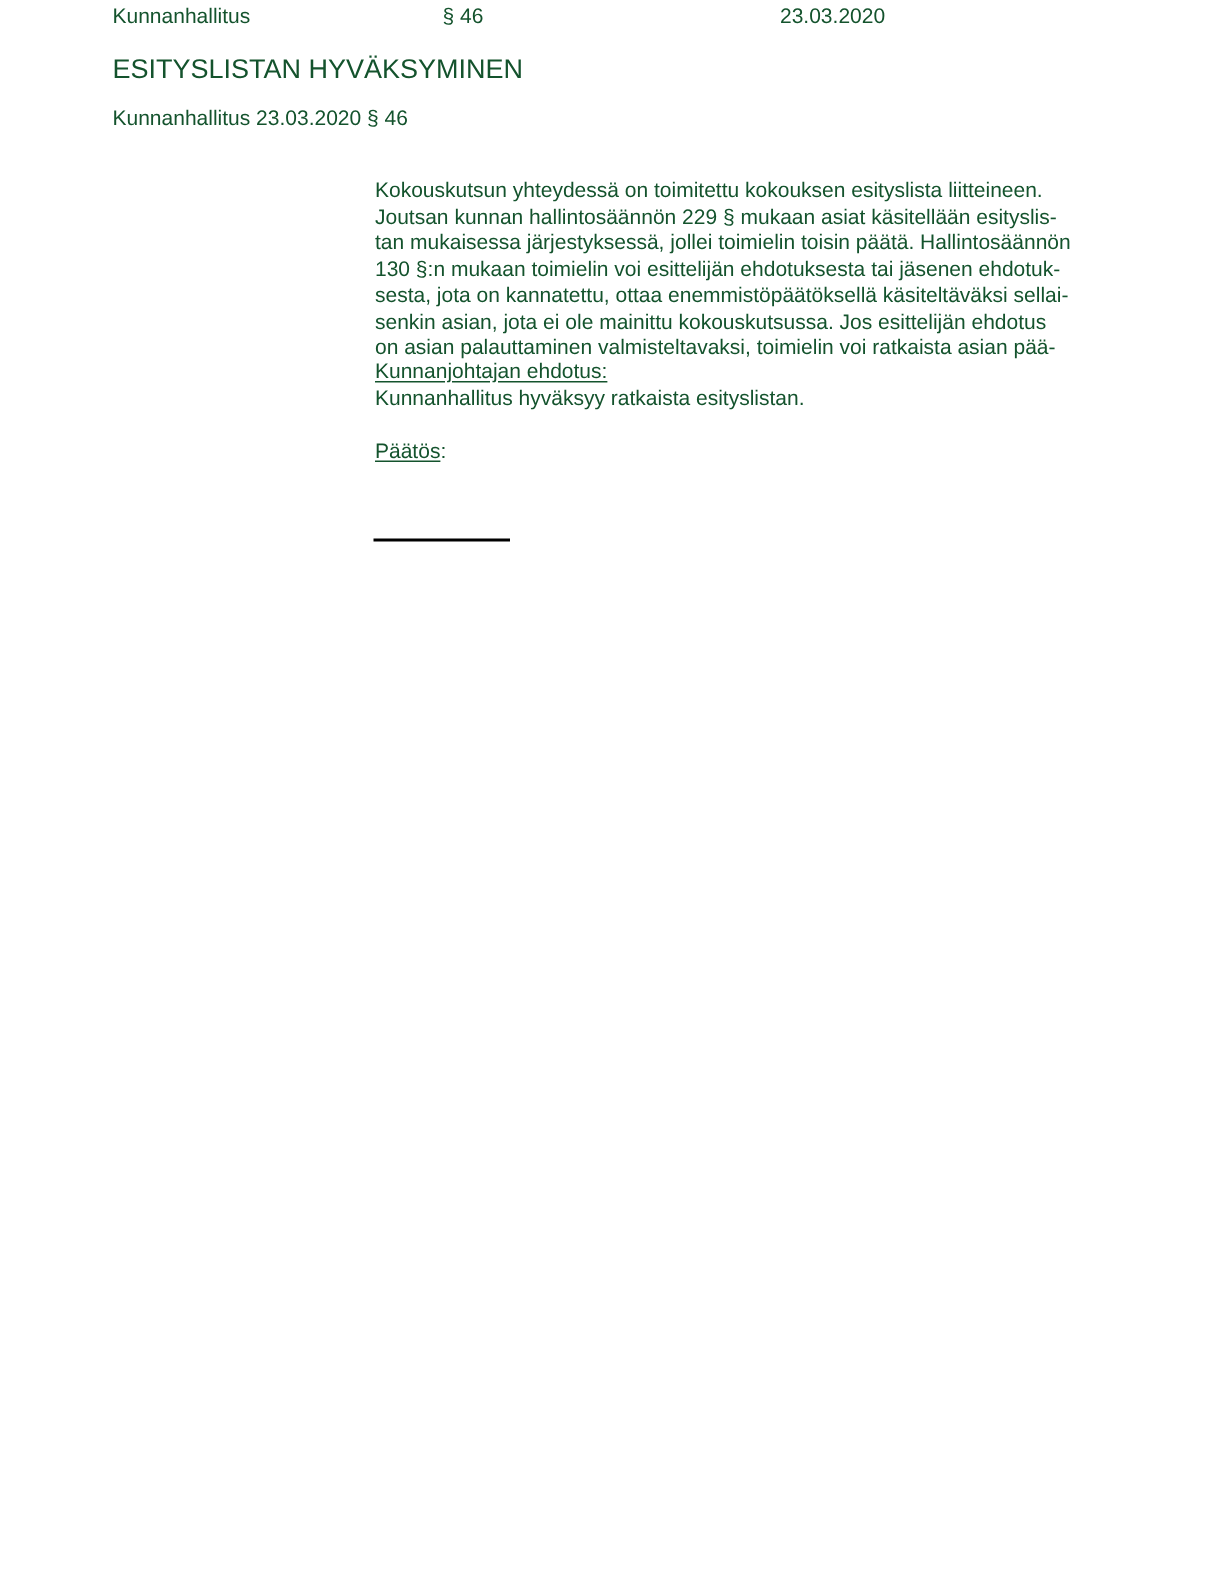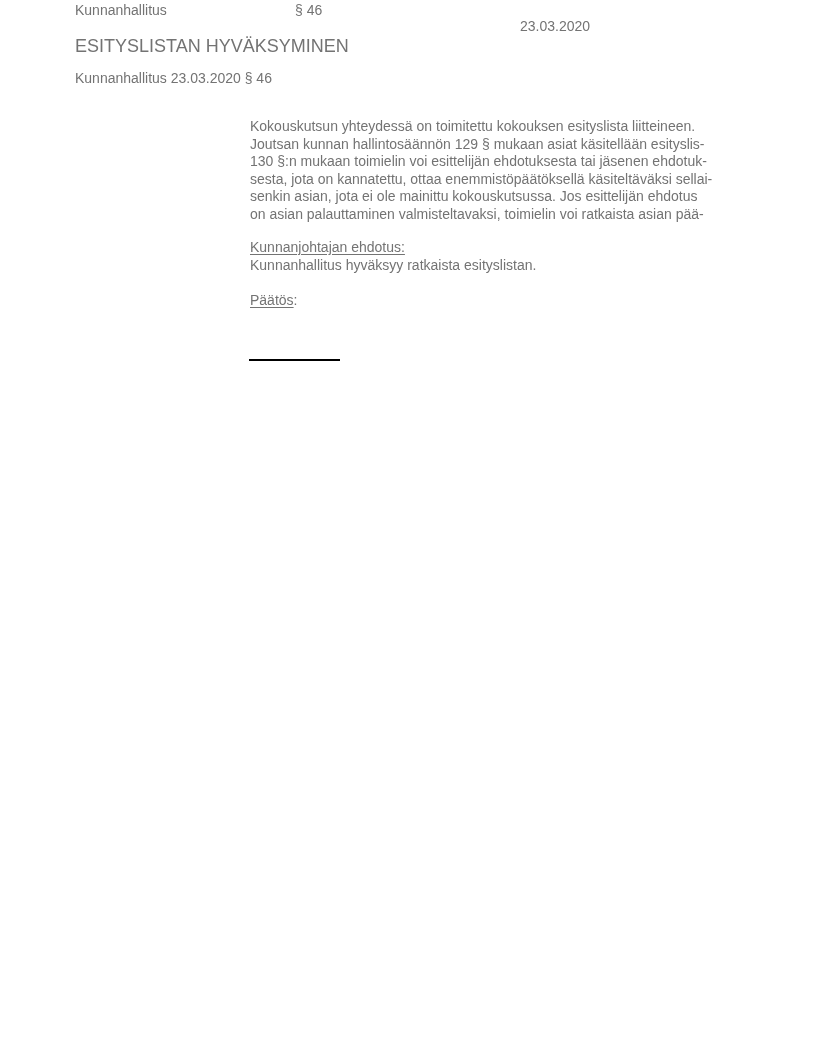--- a/index.html
+++ b/index.html
@@ -7,28 +7,28 @@
     width: 816px;
     height: 1056px;
     background: #ffffff;
     font-family: "Liberation Sans", "DejaVu Sans", sans-serif;
   }
   .page {
     position: relative;
     width: 816px;
     height: 1056px;
     background: #ffffff;
-    color: #737373;
+    color: #14532d;
     font-size: 14px;
     overflow: hidden;
   }
   .abs { position: absolute; white-space: nowrap; }
   .header-committee { top: 2px; left: 75px; }
   .header-section  { top: 2px; left: 295px; }
-  .header-date     { top: 2px; left: 520px; margin-top: 16px; }
+  .header-date     { top: 2px; left: 520px; }
   .doc-title {
     top: 36px; left: 75px;
     font-size: 18px; font-weight: normal;
   }
   .section-heading { top: 70px; left: 75px; }
   .body-block {
     position: absolute;
     top: 86px; left: 250px;
     width: 510px;
     line-height: 17.5px;
@@ -57,21 +57,22 @@
   <div class="abs header-section">§ 46</div>
 
   <div class="abs header-date">23.03.2020</div>
 
   <div class="abs doc-title">ESITYSLISTAN HYVÄKSYMINEN</div>
 
   <div class="abs section-heading">Kunnanhallitus 23.03.2020 § 46</div>
 
   <div class="body-block">
     <div class="line">Kokouskutsun yhteydessä on toimitettu kokouksen esityslista liitteineen.</div>
-    <div class="line">Joutsan kunnan hallintosäännön 129 § mukaan asiat käsitellään esityslis-</div>
+    <div class="line">Joutsan kunnan hallintosäännön 229 § mukaan asiat käsitellään esityslis-</div>
+    <div class="line">tan mukaisessa järjestyksessä, jollei toimielin toisin päätä. Hallintosäännön</div>
     <div class="line">130 §:n mukaan toimielin voi esittelijän ehdotuksesta tai jäsenen ehdotuk-</div>
     <div class="line">sesta, jota on kannatettu, ottaa enemmistöpäätöksellä käsiteltäväksi sellai-</div>
     <div class="line">senkin asian, jota ei ole mainittu kokouskutsussa. Jos esittelijän ehdotus</div>
     <div class="line">on asian palauttaminen valmisteltavaksi, toimielin voi ratkaista asian pää-</div>
   </div>
 
   <div class="abs proposal-label">Kunnanjohtajan ehdotus:</div>
 
   <div class="abs proposal-text">Kunnanhallitus hyväksyy ratkaista esityslistan.</div>
 

